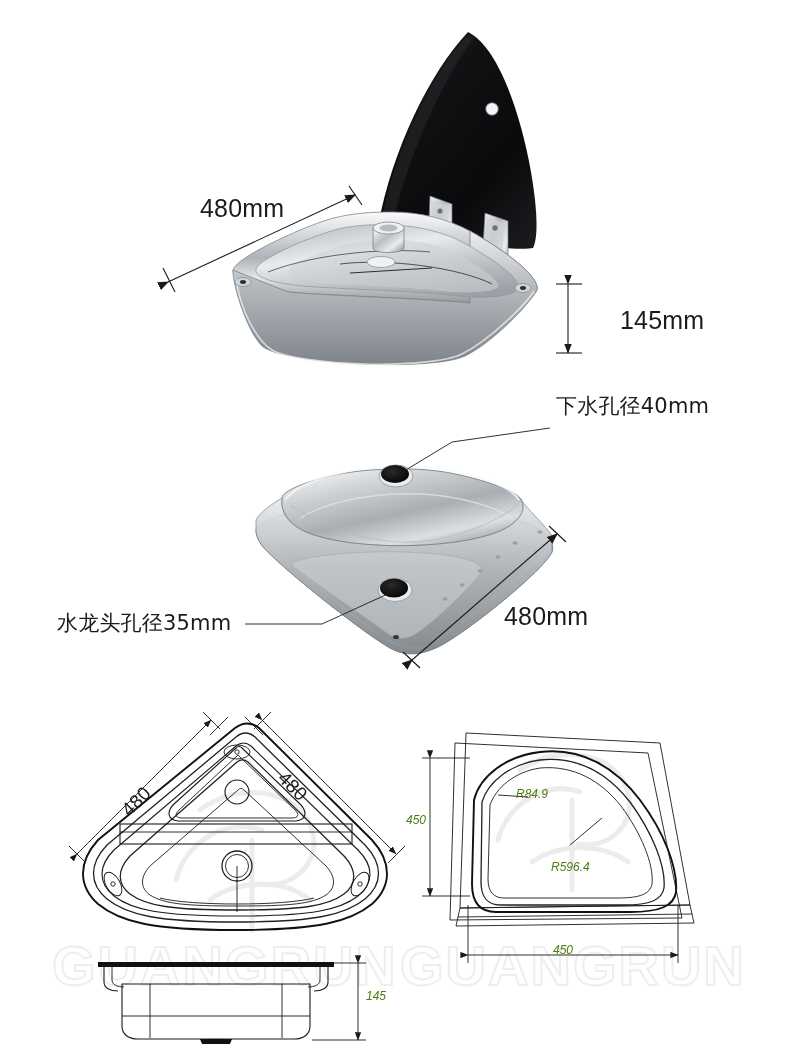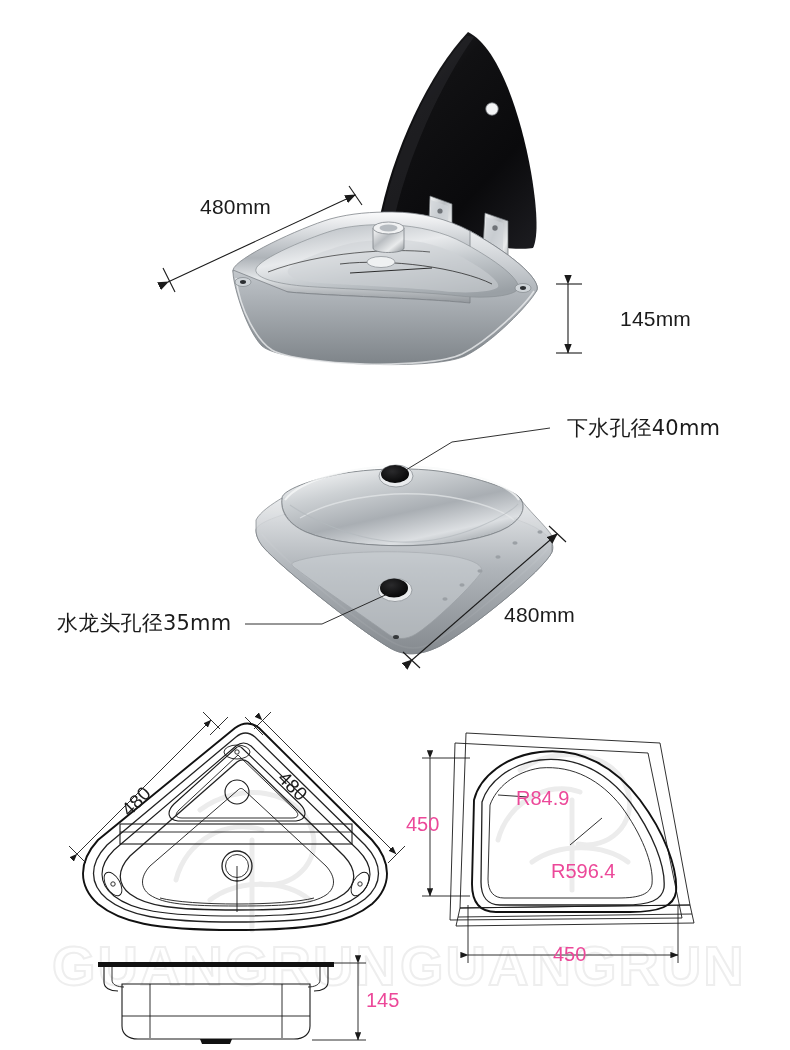--- a/index.html
+++ b/index.html
@@ -11,35 +11,36 @@
     width: 790px; height: 1050px;
     position: relative;
     overflow: hidden;
     font-family: "Liberation Sans", "DejaVu Sans", sans-serif;
     color: #1a1a1a;
   }
   .stage { position: absolute; inset: 0; }
 
   .dim-label {
     position: absolute;
-    font-size: 21px;
+    font-size: 25px;
     letter-spacing: .2px;
     color: #1b1b1b;
     white-space: nowrap;
     line-height: 1;
   }
   .dim-label.small { font-size: 19px; }
   .dim-label.cn { font-size: 21px; font-family: "DejaVu Sans", sans-serif; }
 
   .tech-num {
     position: absolute;
-    font-size: 20px;
-    color: #ec4899;
+    font-size: 12px;
+    color: #4d7c0f;
     white-space: nowrap;
     line-height: 1;
+    font-style: italic;
   }
   .rot-l { transform: rotate(-45deg); transform-origin: 0 0; }
   .rot-r { transform: rotate(45deg); transform-origin: 0 0; }
 
   svg { display:block; overflow: visible; }
   .svg-layer { position:absolute; left:0; top:0; width:790px; height:1050px; pointer-events:none; }
 
   .wm-text {
     position: absolute;
     font-size: 56px;
@@ -434,21 +435,21 @@
         <line x1="358" y1="963" x2="358" y2="1040" class="ln-t" marker-start="url(#arrS)" marker-end="url(#arrS)"></line>
         <line x1="334" y1="963" x2="366" y2="963" class="ln-t"></line>
         <line x1="312" y1="1040" x2="366" y2="1040" class="ln-t"></line>
       </g>
     </g>
   </svg>
 
   <div class="dim-label" style="left:200px; top:196px;">480mm</div>
   <div class="dim-label" style="left:620px; top:308px;">145mm</div>
 
-  <div class="dim-label cn" style="left:556px; top:418px;margin-left:11px;">下水孔径40mm</div>
+  <div class="dim-label cn" style="left:556px; top:396px;">下水孔径40mm</div>
   <div class="dim-label cn" style="left:57px; top:613px;text-align:right;">水龙头孔径35mm</div>
   <div class="dim-label" style="left:504px; top:604px;">480mm</div>
 
   <div class="dim-label small rot-l" style="left:118px; top:806px;">480</div>
   <div class="dim-label small rot-r" style="left:288px; top:768px;">480</div>
 
   <div class="tech-num" style="left:516px; top:788px;">R84.9</div>
   <div class="tech-num" style="left:551px; top:833px;margin-top:28px;">R596.4</div>
   <div class="tech-num" style="left:406px; top:814px;">450</div>
   <div class="tech-num" style="left:553px; top:944px;">450</div>

